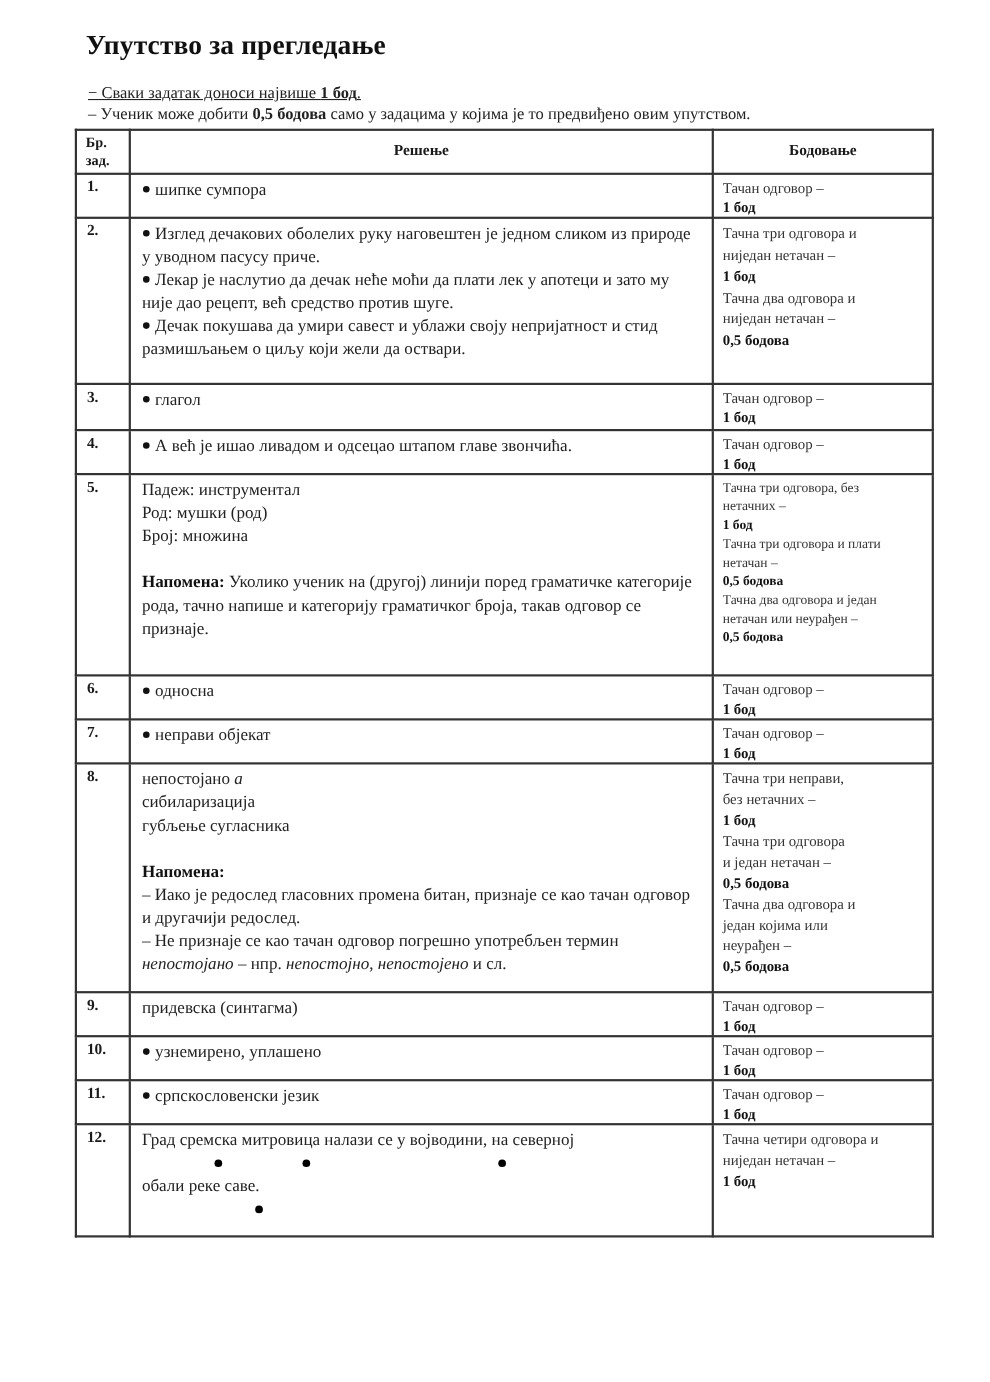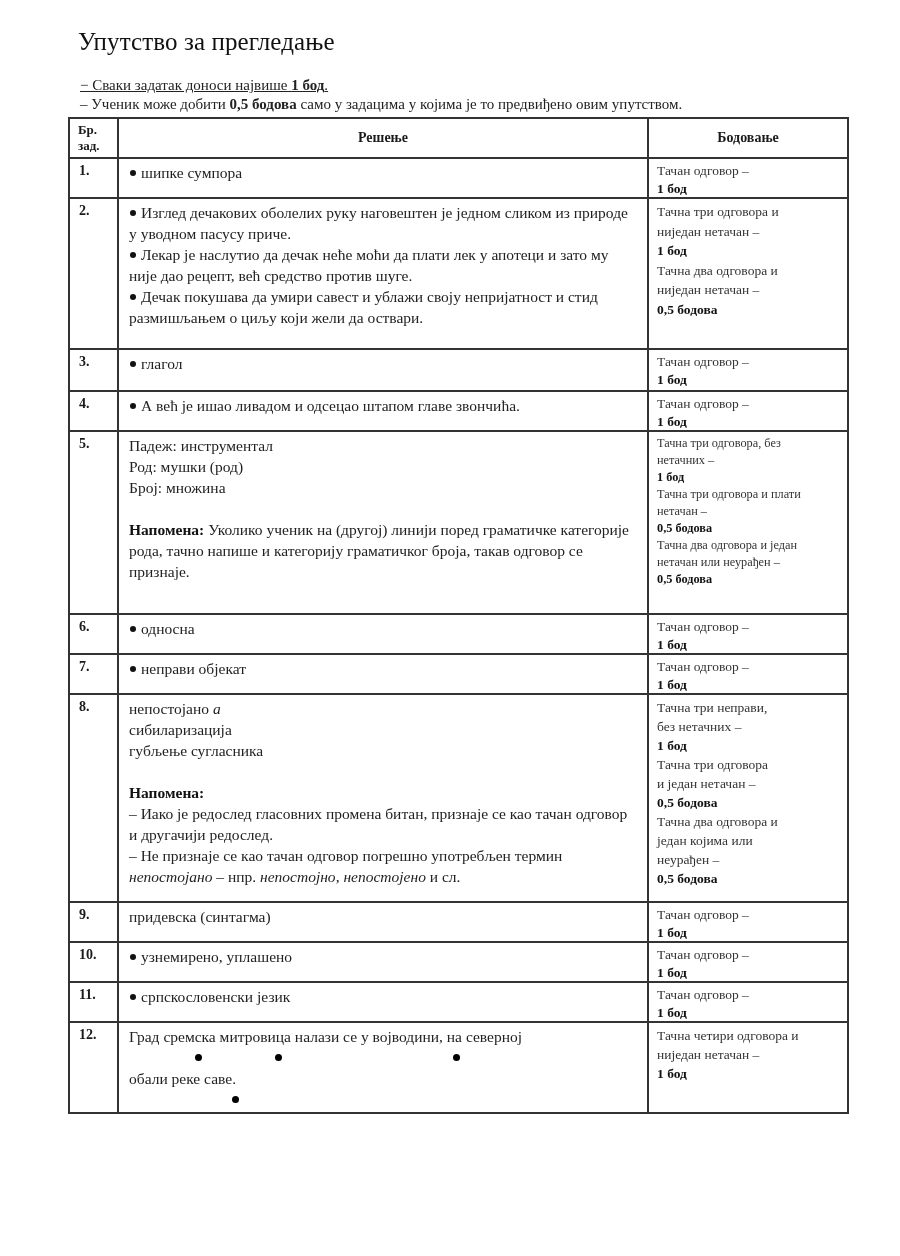--- a/index.html
+++ b/index.html
@@ -1,18 +1,18 @@
 <!DOCTYPE html>
 <html><head>
 <meta charset="utf-8">
 <style>
   html, body { margin: 0; padding: 0; background: #ffffff; }
   body { width: 900px; height: 1256px; position: relative; overflow: hidden;
          font-family: "Liberation Serif", "DejaVu Serif", serif; color: #1a1a1a; }
-  .title { position: absolute; left: 78px; top: 28px; font-size: 25px; font-weight: normal; color: #111; letter-spacing: 0.1px; }
+  .title { position: absolute; left: 78px; top: 28px; font-size: 25px; font-weight: bold; color: #111; letter-spacing: 0.1px; }
   .rule { position: absolute; left: 80px; font-size: 15px; color: #222; white-space: nowrap; }
   .rule b { font-weight: bold; }
   #r1 { top: 77px; text-decoration: underline; }
   #r2 { top: 96px; }
   table.key { position: absolute; left: 68px; top: 117px; width: 779px; border-collapse: collapse; table-layout: fixed; }
   table.key td, table.key th { border: 2px solid #333; vertical-align: top; padding: 2px; }
   col.c1 { width: 49px; } col.c2 { width: 530px; } col.c3 { width: 200px; }
   th { font-weight: bold; font-size: 13px; }
   th.num { text-align: left; padding: 3px 0 0 8px !important; line-height: 16px; }
   th.sol, th.pts { vertical-align: middle !important; text-align: center; font-size: 14px; }
@@ -199,21 +199,21 @@
     <td class="n">11.</td>
     <td class="s">
           <span class="line"><span class="bullet"></span><span>српскословенски језик</span></span>
         </td>
     <td class="p">
           <span class="pl">Тачан одговор –</span>
           <span class="pl b">1 бод</span>
         </td>
   </tr>
 
-  <tr style="height:91px">
+  <tr style="height:102px">
     <td class="n">12.</td>
     <td class="s">
       <span class="line">Град сремска митровица налази се у војводини, на северној</span>
       <span class="dotrow">
         <span class="dot" style="left:66px"></span>
         <span class="dot" style="left:146px"></span>
         <span class="dot" style="left:324px"></span>
       </span>
       <span class="line">обали реке саве.</span>
       <span class="dotrow">

